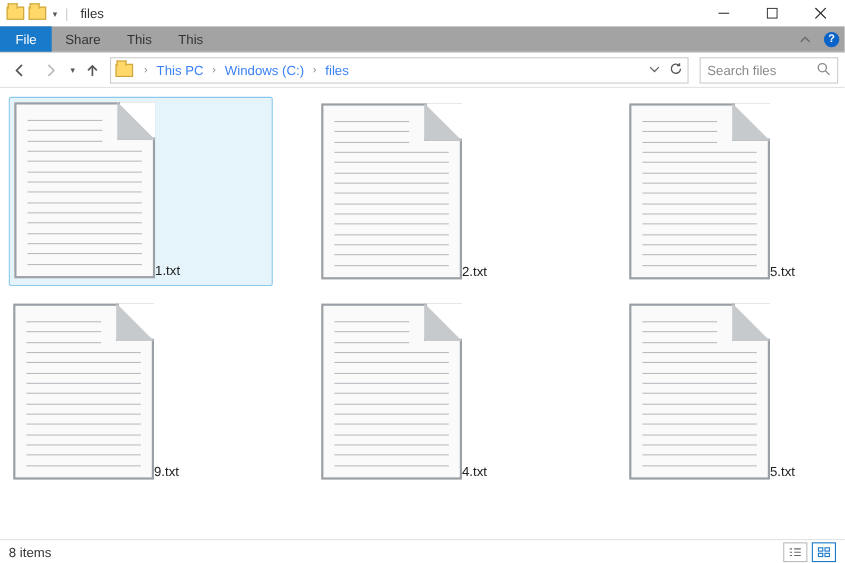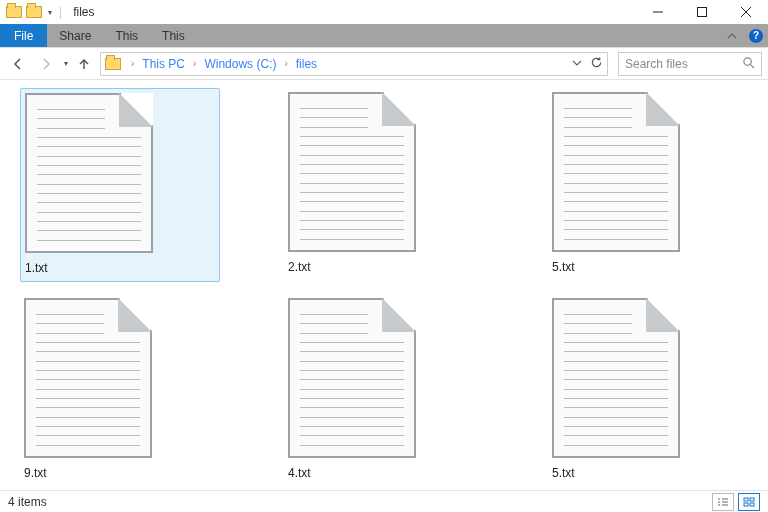--- a/index.html
+++ b/index.html
@@ -84,43 +84,43 @@
     gap: 2px;
     margin-right: 6px;
   }
   .addr .folder-mini { margin-right: 4px; }
   .crumb { color: #3b82f6; padding: 0 2px; }
   .chev { color: #888; padding: 0 4px; font-size: 10px; }
   .addr-end {
     margin-left: auto; display:flex; align-items:center; gap:8px; color:#666;
   }
   .searchbox {
-    width: 144px; height: 24px;
+    width: 126px; height: 24px;
     border: 1px solid #ccc;
     display: flex; align-items: center;
     padding: 0 6px;
     color: #888;
   }
   .searchbox .ph { flex:1; font-style: normal; color:#8a8a8a; }
   .content {
     height: calc(512px - 24px - 24px - 32px - 22px);
     overflow: hidden;
     padding: 8px 8px 0 8px;
   }
   .grid {
     display: grid;
     grid-template-columns: repeat(3, 1fr);
     column-gap: 40px;
     row-gap: 12px;
     justify-items: center;
   }
   .item {
-    width: 200px;
+    width: 240px;
     padding: 4px 4px 6px 4px;
-    display: flex; flex-direction: column; align-items: flex-start;
+    display: flex; flex-direction: row; align-items: flex-end;
   }
   .item.selected {
     border: 1px solid #8cc9ef;
     background: #e5f3fb;
     border-radius: 2px;
   }
   .doc-icon {
     width: 128px; height: 160px;
     position: relative;
     background: #fafafa;
@@ -429,21 +429,21 @@
             <span></span>
             <span></span>
           </div>
         </div>
         <div class="fname">5.txt</div>
       </div>
     </div>
 </div>
 
 <div class="statusbar">
-  <span>4 items</span>
+  <span>8 items</span>
   <div class="right">
     <div class="viewbtn">
       <svg width="12" height="10" viewBox="0 0 12 10">
         <line x1="1" y1="2" x2="3" y2="2" stroke="#666"></line>
           <line x1="5" y1="2" x2="11" y2="2" stroke="#666"></line>
         <line x1="1" y1="5" x2="3" y2="5" stroke="#666"></line>
           <line x1="5" y1="5" x2="11" y2="5" stroke="#666"></line>
         <line x1="1" y1="8" x2="3" y2="8" stroke="#666"></line>
           <line x1="5" y1="8" x2="11" y2="8" stroke="#666"></line>
       </svg>

